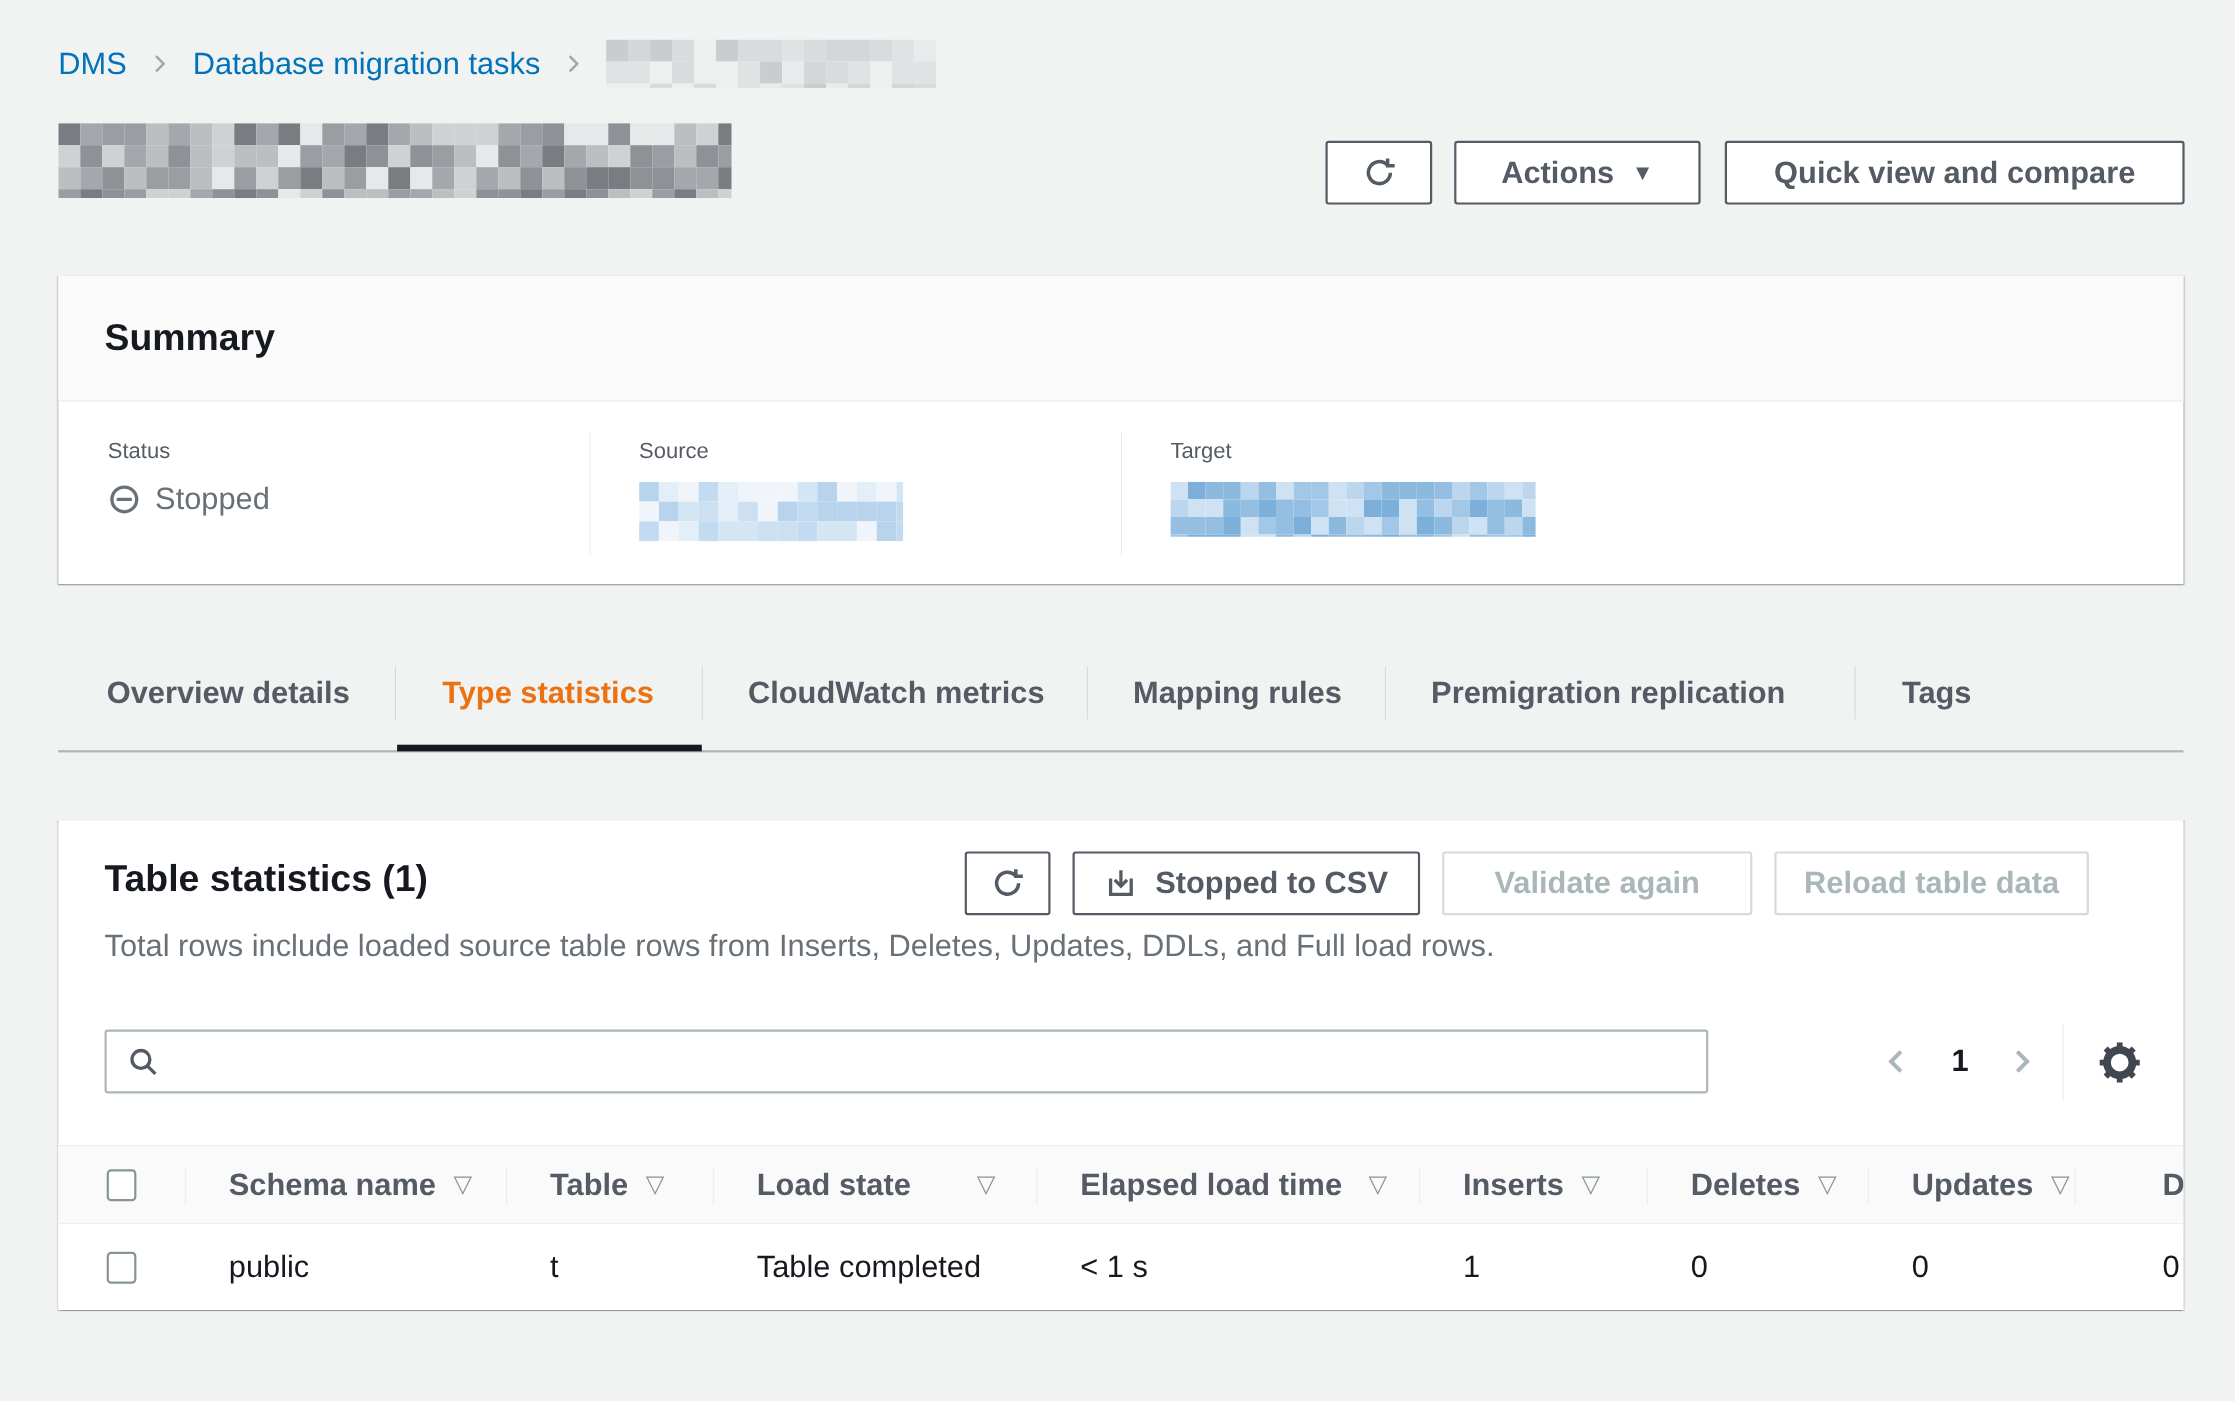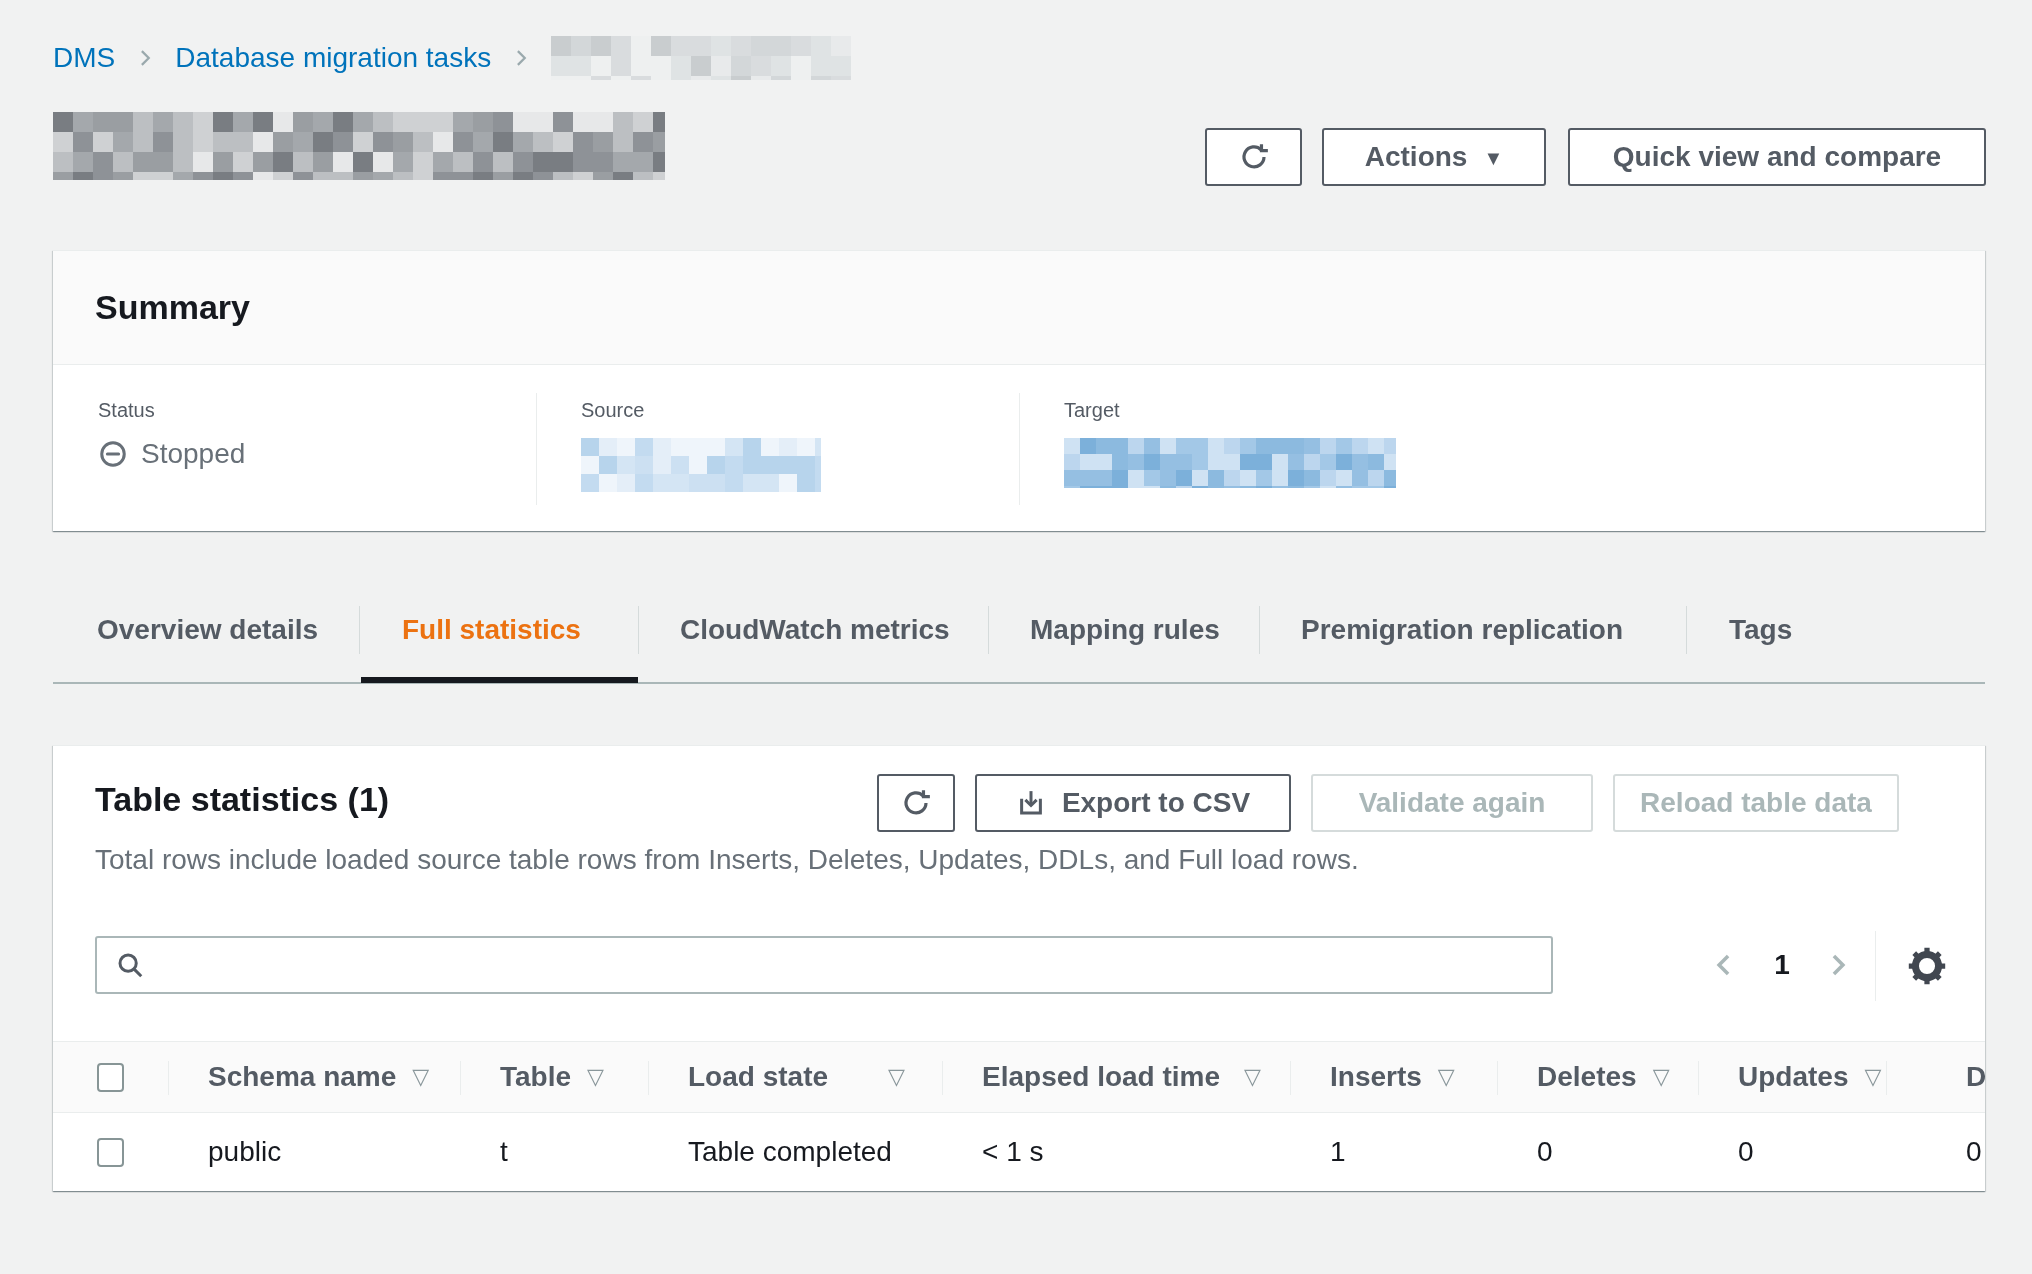--- a/index.html
+++ b/index.html
@@ -258,21 +258,21 @@
     <div class="summary-col">
       <div class="field-label">Target</div>
       <span class="mosaic link-mosaic" style="width:332px;height:50px;"><i style="left:0px;top:0px;width:16px;height:16px;background:#cfe2f3"></i><i style="left:16px;top:0px;width:16px;height:16px;background:#7cb0da"></i><i style="left:32px;top:0px;width:16px;height:16px;background:#8cbadf"></i><i style="left:48px;top:0px;width:16px;height:16px;background:#8cbadf"></i><i style="left:64px;top:0px;width:16px;height:16px;background:#bcd6ee"></i><i style="left:80px;top:0px;width:16px;height:16px;background:#95bfe2"></i><i style="left:96px;top:0px;width:16px;height:16px;background:#cfe2f3"></i><i style="left:112px;top:0px;width:16px;height:16px;background:#a3c8e7"></i><i style="left:128px;top:0px;width:16px;height:16px;background:#a3c8e7"></i><i style="left:144px;top:0px;width:16px;height:16px;background:#cfe2f3"></i><i style="left:160px;top:0px;width:16px;height:16px;background:#bcd6ee"></i><i style="left:176px;top:0px;width:16px;height:16px;background:#a3c8e7"></i><i style="left:192px;top:0px;width:16px;height:16px;background:#8cbadf"></i><i style="left:208px;top:0px;width:16px;height:16px;background:#8cbadf"></i><i style="left:224px;top:0px;width:16px;height:16px;background:#8cbadf"></i><i style="left:240px;top:0px;width:16px;height:16px;background:#95bfe2"></i><i style="left:256px;top:0px;width:16px;height:16px;background:#bcd6ee"></i><i style="left:272px;top:0px;width:16px;height:16px;background:#a3c8e7"></i><i style="left:288px;top:0px;width:16px;height:16px;background:#bcd6ee"></i><i style="left:304px;top:0px;width:16px;height:16px;background:#cfe2f3"></i><i style="left:320px;top:0px;width:16px;height:16px;background:#bcd6ee"></i><i style="left:0px;top:16px;width:16px;height:16px;background:#bcd6ee"></i><i style="left:16px;top:16px;width:16px;height:16px;background:#cfe2f3"></i><i style="left:32px;top:16px;width:16px;height:16px;background:#cfe2f3"></i><i style="left:48px;top:16px;width:16px;height:16px;background:#8cbadf"></i><i style="left:64px;top:16px;width:16px;height:16px;background:#95bfe2"></i><i style="left:80px;top:16px;width:16px;height:16px;background:#7cb0da"></i><i style="left:96px;top:16px;width:16px;height:16px;background:#95bfe2"></i><i style="left:112px;top:16px;width:16px;height:16px;background:#95bfe2"></i><i style="left:128px;top:16px;width:16px;height:16px;background:#a3c8e7"></i><i style="left:144px;top:16px;width:16px;height:16px;background:#cfe2f3"></i><i style="left:160px;top:16px;width:16px;height:16px;background:#cfe2f3"></i><i style="left:176px;top:16px;width:16px;height:16px;background:#7cb0da"></i><i style="left:192px;top:16px;width:16px;height:16px;background:#7cb0da"></i><i style="left:208px;top:16px;width:16px;height:16px;background:#cfe2f3"></i><i style="left:224px;top:16px;width:16px;height:16px;background:#95bfe2"></i><i style="left:240px;top:16px;width:16px;height:16px;background:#bcd6ee"></i><i style="left:256px;top:16px;width:16px;height:16px;background:#a3c8e7"></i><i style="left:272px;top:16px;width:16px;height:16px;background:#7cb0da"></i><i style="left:288px;top:16px;width:16px;height:16px;background:#95bfe2"></i><i style="left:304px;top:16px;width:16px;height:16px;background:#8cbadf"></i><i style="left:320px;top:16px;width:16px;height:16px;background:#cfe2f3"></i><i style="left:0px;top:32px;width:16px;height:16px;background:#95bfe2"></i><i style="left:16px;top:32px;width:16px;height:16px;background:#95bfe2"></i><i style="left:32px;top:32px;width:16px;height:16px;background:#95bfe2"></i><i style="left:48px;top:32px;width:16px;height:16px;background:#7cb0da"></i><i style="left:64px;top:32px;width:16px;height:16px;background:#cfe2f3"></i><i style="left:80px;top:32px;width:16px;height:16px;background:#a3c8e7"></i><i style="left:96px;top:32px;width:16px;height:16px;background:#95bfe2"></i><i style="left:112px;top:32px;width:16px;height:16px;background:#7cb0da"></i><i style="left:128px;top:32px;width:16px;height:16px;background:#cfe2f3"></i><i style="left:144px;top:32px;width:16px;height:16px;background:#8cbadf"></i><i style="left:160px;top:32px;width:16px;height:16px;background:#bcd6ee"></i><i style="left:176px;top:32px;width:16px;height:16px;background:#cfe2f3"></i><i style="left:192px;top:32px;width:16px;height:16px;background:#a3c8e7"></i><i style="left:208px;top:32px;width:16px;height:16px;background:#cfe2f3"></i><i style="left:224px;top:32px;width:16px;height:16px;background:#7cb0da"></i><i style="left:240px;top:32px;width:16px;height:16px;background:#8cbadf"></i><i style="left:256px;top:32px;width:16px;height:16px;background:#bcd6ee"></i><i style="left:272px;top:32px;width:16px;height:16px;background:#cfe2f3"></i><i style="left:288px;top:32px;width:16px;height:16px;background:#95bfe2"></i><i style="left:304px;top:32px;width:16px;height:16px;background:#bcd6ee"></i><i style="left:320px;top:32px;width:16px;height:16px;background:#8cbadf"></i><i style="left:0px;top:48px;width:16px;height:16px;background:#a3c8e7"></i><i style="left:16px;top:48px;width:16px;height:16px;background:#7cb0da"></i><i style="left:32px;top:48px;width:16px;height:16px;background:#7cb0da"></i><i style="left:48px;top:48px;width:16px;height:16px;background:#7cb0da"></i><i style="left:64px;top:48px;width:16px;height:16px;background:#cfe2f3"></i><i style="left:80px;top:48px;width:16px;height:16px;background:#cfe2f3"></i><i style="left:96px;top:48px;width:16px;height:16px;background:#8cbadf"></i><i style="left:112px;top:48px;width:16px;height:16px;background:#bcd6ee"></i><i style="left:128px;top:48px;width:16px;height:16px;background:#7cb0da"></i><i style="left:144px;top:48px;width:16px;height:16px;background:#8cbadf"></i><i style="left:160px;top:48px;width:16px;height:16px;background:#95bfe2"></i><i style="left:176px;top:48px;width:16px;height:16px;background:#8cbadf"></i><i style="left:192px;top:48px;width:16px;height:16px;background:#7cb0da"></i><i style="left:208px;top:48px;width:16px;height:16px;background:#95bfe2"></i><i style="left:224px;top:48px;width:16px;height:16px;background:#8cbadf"></i><i style="left:240px;top:48px;width:16px;height:16px;background:#a3c8e7"></i><i style="left:256px;top:48px;width:16px;height:16px;background:#cfe2f3"></i><i style="left:272px;top:48px;width:16px;height:16px;background:#95bfe2"></i><i style="left:288px;top:48px;width:16px;height:16px;background:#a3c8e7"></i><i style="left:304px;top:48px;width:16px;height:16px;background:#a3c8e7"></i><i style="left:320px;top:48px;width:16px;height:16px;background:#7cb0da"></i></span>
     </div>
   </div>
 </section>
 
 
 <div class="abs" id="tabs">
   <div class="tab">Overview details</div>
-  <div class="tab active">Full statistics</div>
+  <div class="tab active">Type statistics</div>
   <div class="tab">CloudWatch metrics</div>
   <div class="tab">Mapping rules</div>
   <div class="tab">Premigration replication</div>
   <div class="tab">Tags</div>
   <div class="tab-divider"></div>
   <div class="tab-divider"></div>
   <div class="tab-divider"></div>
   <div class="tab-divider"></div>
   <div class="tab-divider"></div>
   <div class="tabs-baseline"></div>
@@ -294,21 +294,21 @@
   </button>
 
   <button class="btn" id="export-btn">
     <span class="icon">
       <svg width="30" height="30" viewBox="0 0 24 24" fill="none" stroke="currentColor" stroke-width="2.4">
         <path d="M12 2.5v11"></path>
           <path d="M7.5 9.5L12 14l4.5-4.5"></path>
           <path d="M4.5 8.5v11.5h15V8.5"></path>
       </svg>
     </span>
-    <span>Export to CSV</span>
+    <span>Stopped to CSV</span>
   </button>
 
   <button class="btn disabled" id="validate-btn" aria-disabled="true">
     <span>Validate again</span>
   </button>
 
   <button class="btn disabled" id="reload-btn" aria-disabled="true">
     <span>Reload table data</span>
   </button>
 

